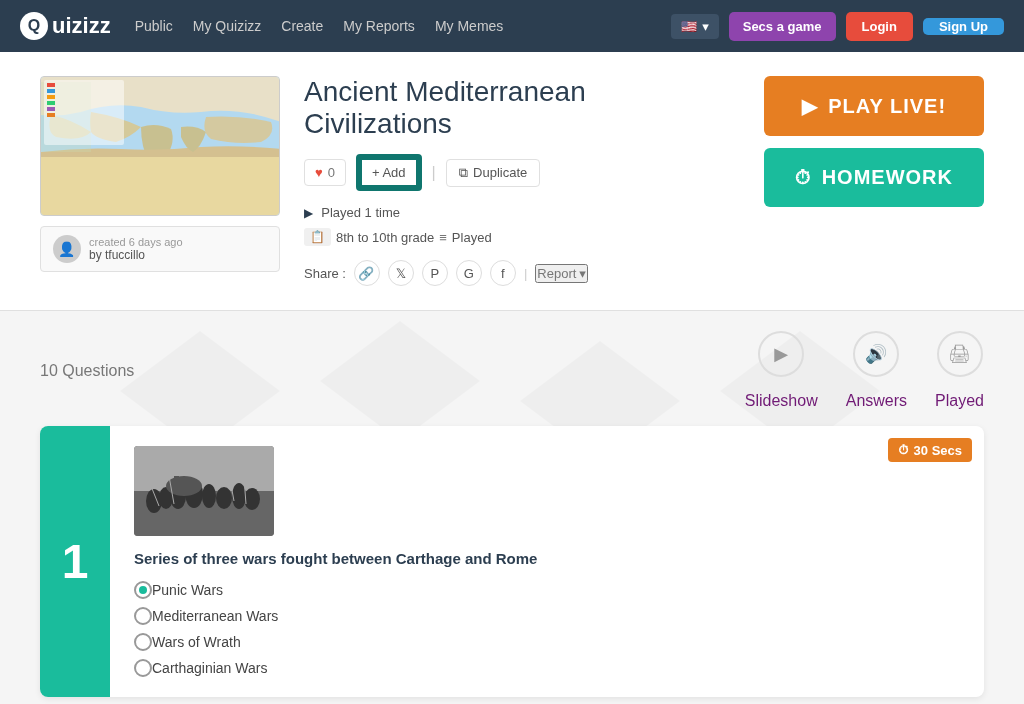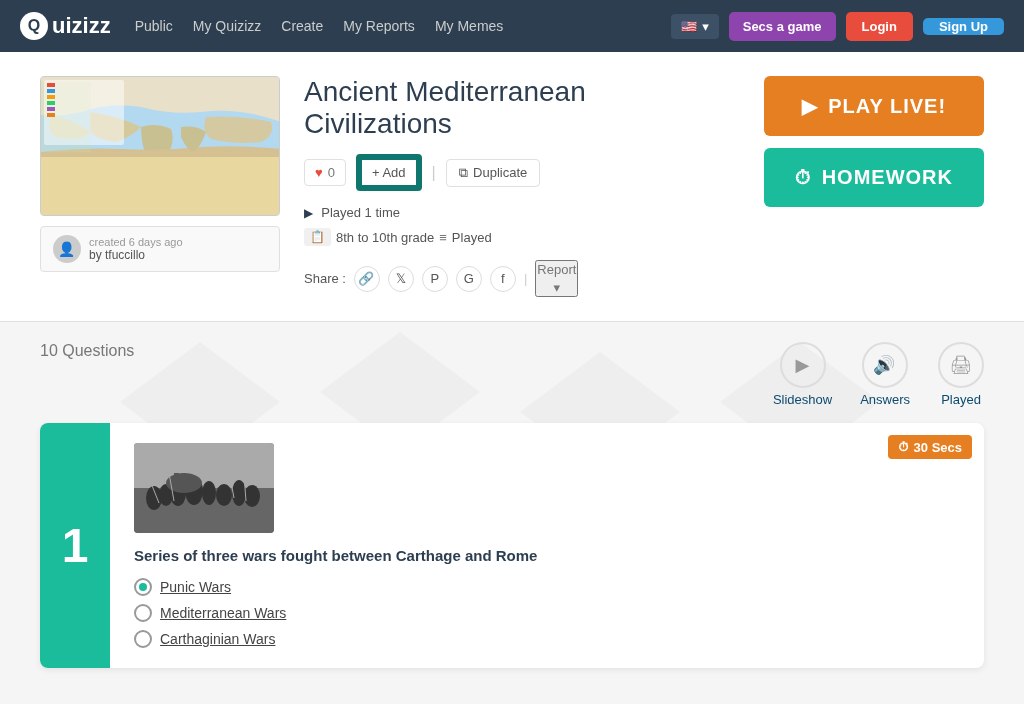--- a/index.html
+++ b/index.html
@@ -243,21 +243,20 @@
       cursor: pointer;
       border: 1px solid #ddd;
       color: #555;
     }
     .report-btn {
       cursor: pointer;
       color: #777;
       font-size: 13px;
       display: flex;
       gap: 3px;
-      flex-direction: column;
     }
 
     
     .hero-right {
       display: flex;
       flex-direction: column;
       gap: 12px;
       min-width: 220px;
     }
     .btn-play-live {
@@ -294,21 +293,21 @@
     }
 
     
     .questions-section {
       padding: 20px 40px;
       position: relative;
     }
     .questions-header {
       display: flex;
       justify-content: space-between;
-      align-items: flex-start;
+      align-items: center;
       margin-bottom: 16px;
     }
     .questions-count {
       font-size: 16px;
       color: #777;
       font-weight: 500;
     }
     .questions-tools {
       display: flex;
       gap: 28px;
@@ -328,22 +327,23 @@
       height: 46px;
       border-radius: 50%;
       border: 2px solid #ddd;
       display: flex;
       align-items: center;
       justify-content: center;
       color: #999;
       font-size: 18px;
     }
     .tool-label {
-      font-size: 13px;
-      color: #0c4a6e;
+      font-size: 16px;
+      color: #701a75;
+      margin-top: 11px;
     }
 
     
     .question-card {
       background: white;
       border-radius: 8px;
       overflow: hidden;
       display: flex;
       box-shadow: 0 2px 6px rgba(0,0,0,0.08);
       position: relative;
@@ -394,24 +394,22 @@
     }
     .answer-list {
       list-style: none;
       display: flex;
       flex-direction: column;
       gap: 8px;
     }
     .answer-item {
       display: flex;
       align-items: center;
-      gap: 8px;
       font-size: 14px;
       color: #444;
-      text-decoration: underline;
     }
     .answer-radio {
       width: 18px;
       height: 18px;
       border-radius: 50%;
       border: 2px solid #999;
       display: flex;
       align-items: center;
       justify-content: center;
       flex-shrink: 0;
@@ -666,19 +664,23 @@
               <div class="answer-radio-inner"></div>
             </div>
             <span>Punic Wars</span>
           </li>
           <li class="answer-item">
             <div class="answer-radio"></div>
             <span>Mediterranean Wars</span>
           </li>
           <li class="answer-item">
             <div class="answer-radio"></div>
+            <span>Wars of Wrath</span>
+          </li>
+          <li class="answer-item">
+            <div class="answer-radio"></div>
             <span>Carthaginian Wars</span>
           </li>
         </ul>
       </div>
     </div>
   </div>
 </div>
 
 </body></html>

